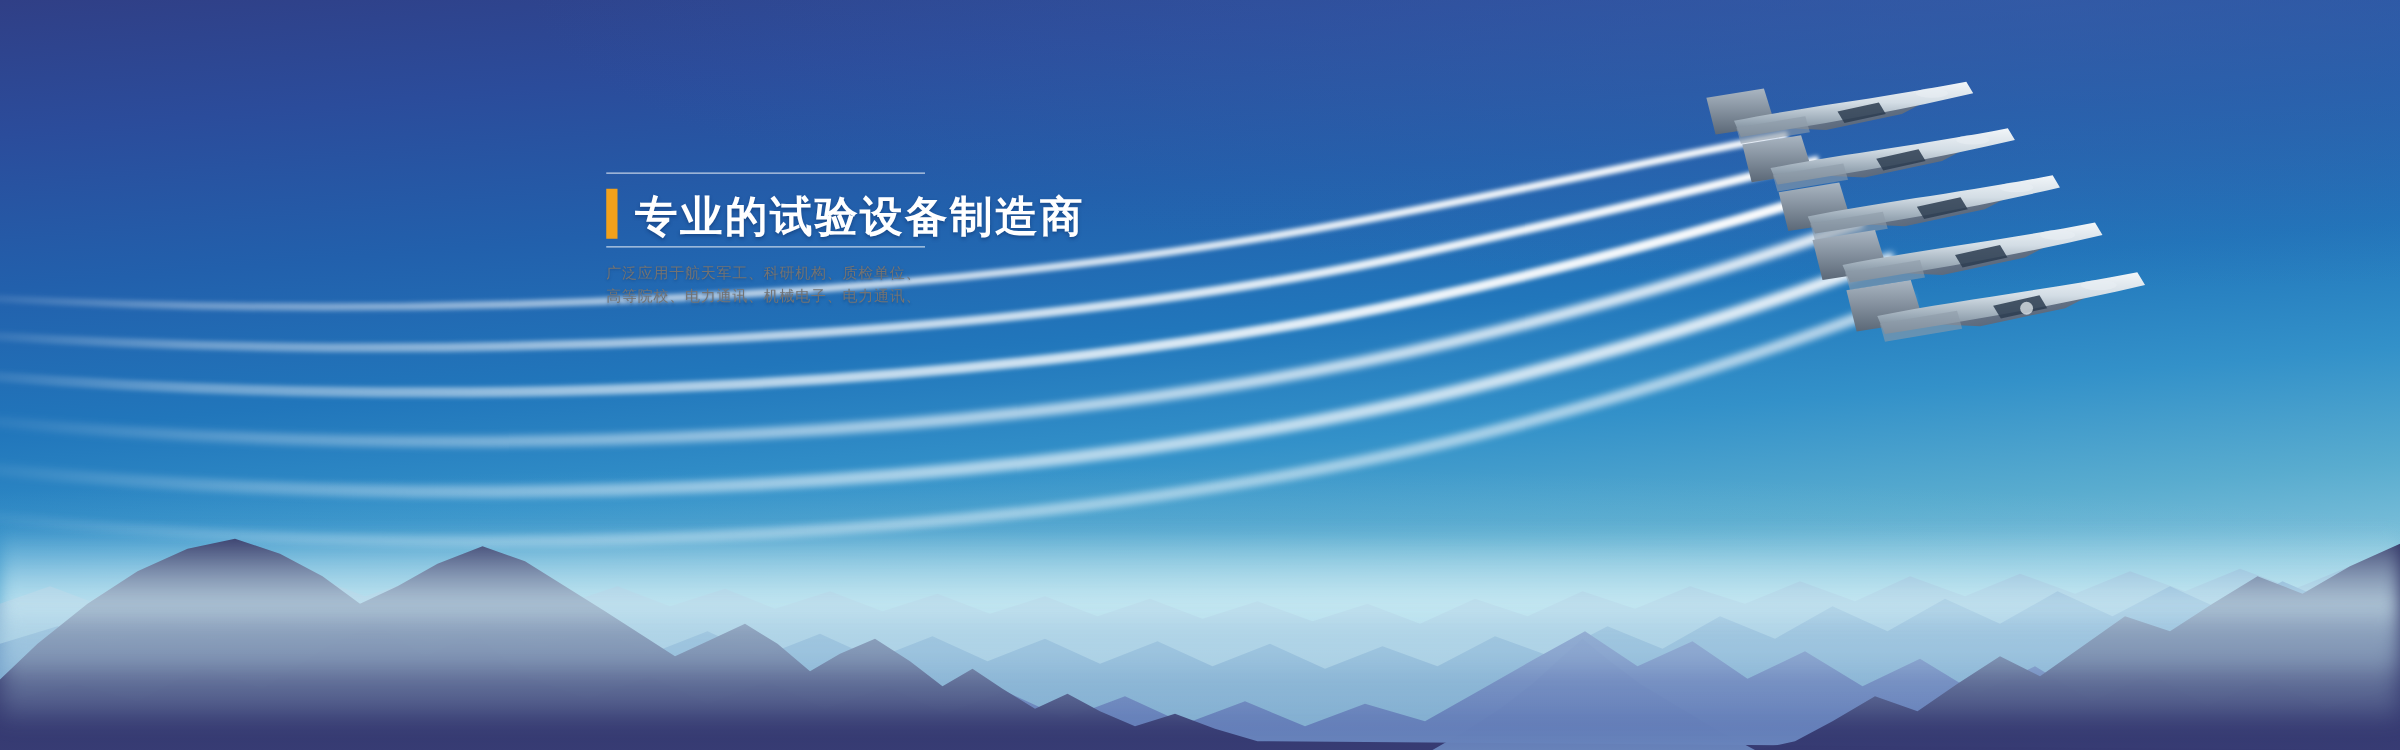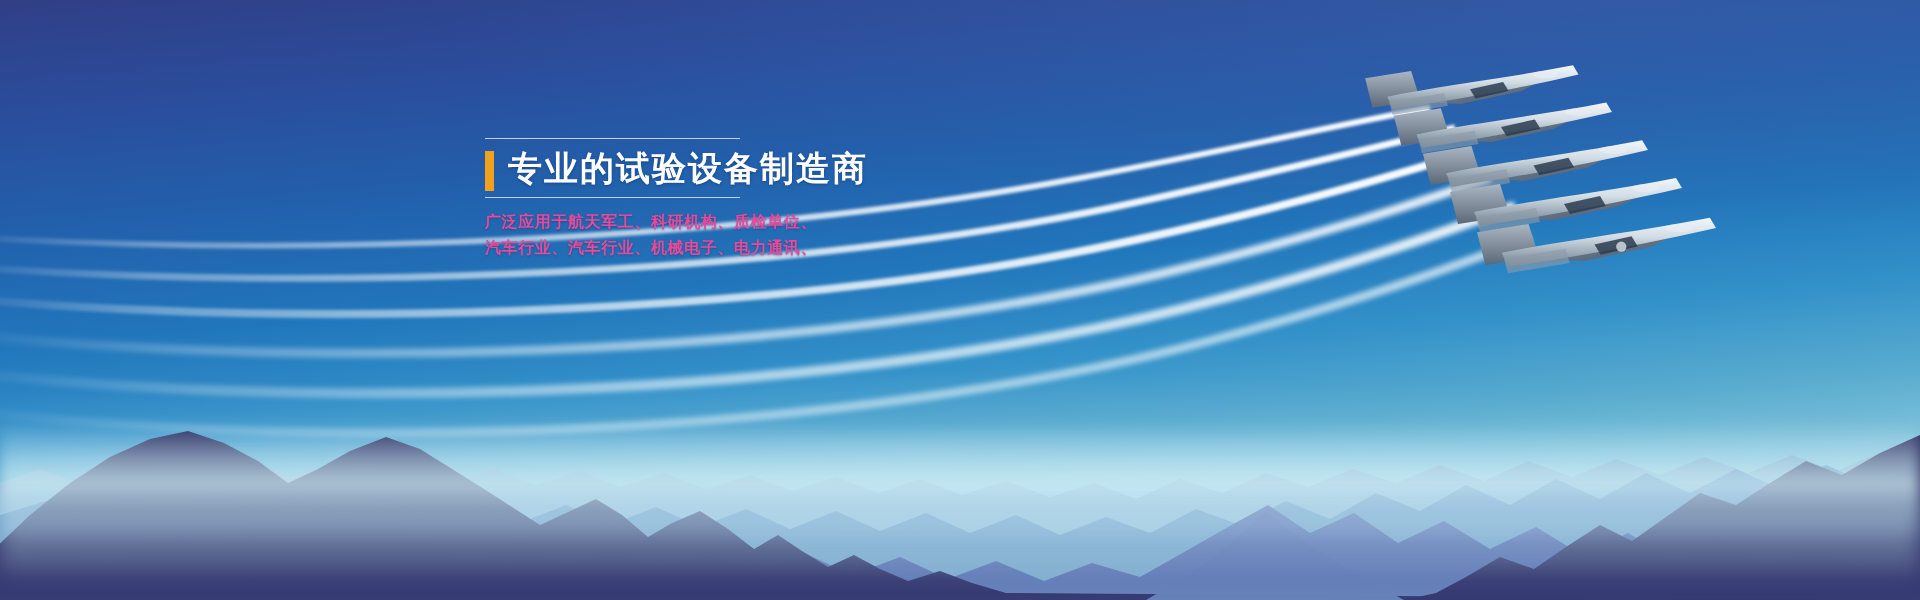--- a/index.html
+++ b/index.html
@@ -86,46 +86,45 @@
     left:485px;top:138px;
     width:340px;
   }
   .rule{
     height:1px;width:255px;
     background:rgba(255,255,255,.72);
   }
   .rule.bottom{width:255px;margin-top:4px;}
 
   .headline-row{
-    display:flex;align-items:flex-start;
+    display:flex;align-items:flex-end;
     margin:12px 0 6px 0;
   }
   .accent-bar{
     width:9px;height:40px;
     background:#f2a11b;
     flex:0 0 auto;
     margin-right:14px;
   }
   .headline{
     color:#ffffff;
     font-size:34px;
     font-weight:700;
     letter-spacing:2px;
     line-height:1;
     white-space:nowrap;
     text-shadow:0 1px 3px rgba(10,40,90,.45);
   }
   .subcopy{
     margin-top:11px;
-    color:#ec4899;
-    font-size:16px;
+    color:#737373;
+    font-size:12px;
     line-height:1.62;
     letter-spacing:.6px;
     text-shadow:0 1px 2px rgba(15,50,100,.4);
-    font-weight:bold;
   }
   .subcopy div{white-space:nowrap;}
 </style>
 </head>
 <body>
 
 <div id="stage">
 
   <div class="sky"></div>
   <div class="sky-topglow"></div>
@@ -299,18 +298,18 @@
 
     <div class="headline-row">
       <div class="accent-bar"></div>
       <div class="headline">专业的试验设备制造商</div>
     </div>
 
     <div class="rule bottom"></div>
 
     <div class="subcopy">
       <div>广泛应用于航天军工、科研机构、质检单位、</div>
-      <div>汽车行业、汽车行业、机械电子、电力通讯、</div>
+      <div>高等院校、电力通讯、机械电子、电力通讯、</div>
     </div>
 
   </div>
 
 </div>
 
 </body></html>

